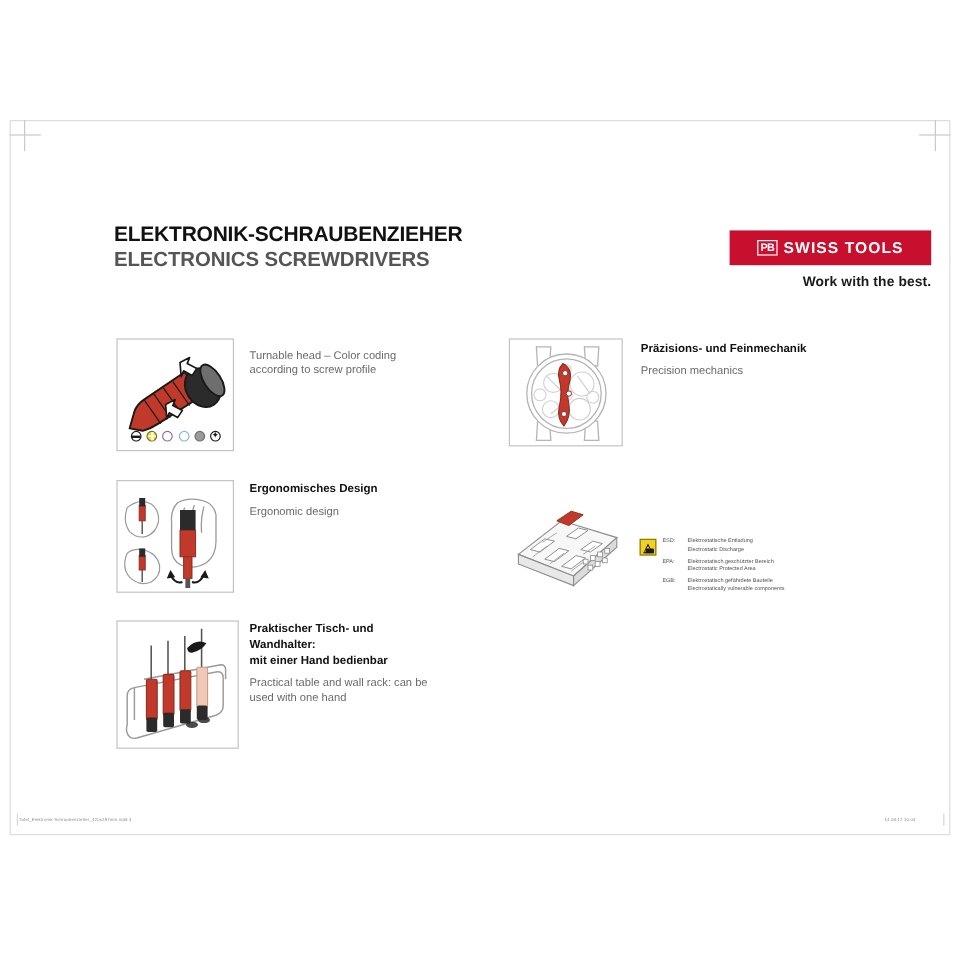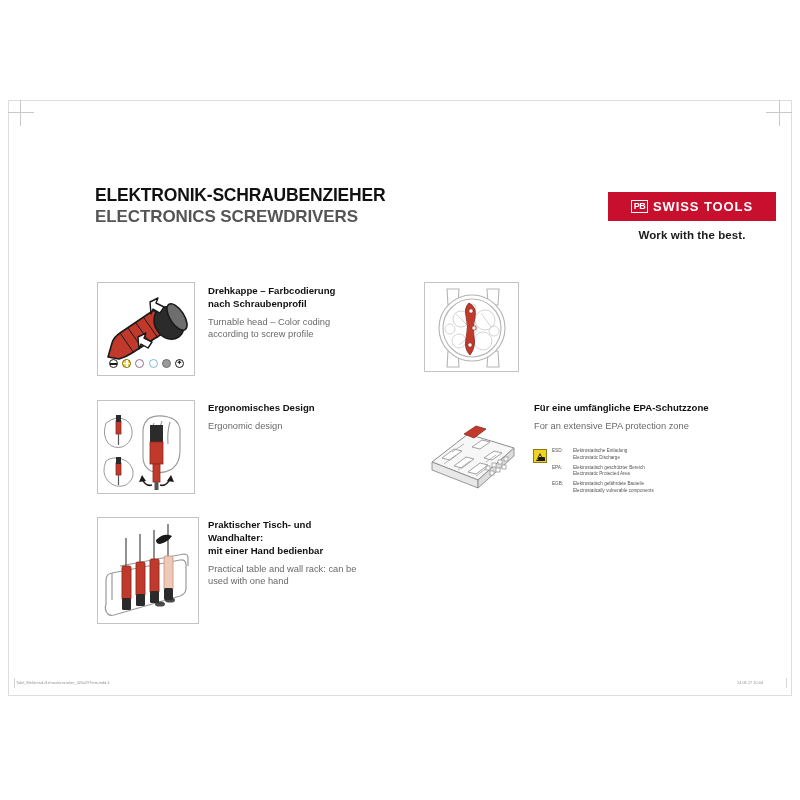--- a/index.html
+++ b/index.html
@@ -79,21 +79,21 @@
     color:#ffffff;
     font-size:13px;
     font-weight:bold;
     letter-spacing:0.9px;
     white-space:nowrap;
   }
   .tagline{
     position:absolute;
     left:608px;top:229px;
     width:168px;
-    text-align:center;
+    text-align:right;
     font-size:11.5px;
     font-weight:bold;
     color:#1a1a1a;
     letter-spacing:0.1px;
   }
   .thumb{
     position:absolute;
     border:1px solid #c3c3c3;
     background:#ffffff;
     box-sizing:border-box;
@@ -258,22 +258,20 @@
       </span>
       <span class="sw" style="background:#ffffff;border:1.5px solid #8d6e9b;"></span>
       <span class="sw" style="background:#ffffff;border:1.5px solid #7fb8d8;"></span>
       <span class="sw" style="background:#9a9a9a;border:1.4px solid #6e6e6e;"></span>
       <span class="sw" style="background:#ffffff;border:1.4px solid #1a1a1a;">
         <span style="position:absolute;left:0.4px;top:-1.2px;color:#1a1a1a;font-size:7.5px;line-height:7.5px;">✦</span>
       </span>
     </div>
   </div>
   <div class="ftext" style="left:208px;top:285px;width:150px;">
-    <p class="fde" style="white-space:pre-line;">Drehkappe – Farbcodierung
-nach Schraubenprofil</p>
     <p class="fen" style="white-space:pre-line;">Turnable head – Color coding
 according to screw profile</p>
   </div>
 
   <div class="thumb" style="left:424px;top:282px;width:95px;height:90px;">
     <svg viewBox="0 0 95 90" width="95" height="90">
       <g stroke="#b5b5b5" stroke-width="1.1" fill="#ffffff">
         <path d="M22 6 L34 6 L33 22 L23 22 Z"></path>
         <path d="M62 6 L74 6 L73 22 L63 22 Z"></path>
         <path d="M22 84 L34 84 L33 68 L23 68 Z"></path>
@@ -295,20 +293,24 @@
           <path d="M34 62 L46 52"></path>
       </g>
       <path d="M44 20 Q52 24 50 34 Q47 44 49 54 Q51 64 45 72 Q39 66 41 56 Q44 44 41 33 Q39 25 44 20 Z" fill="#c0392b" stroke="#8e2b20" stroke-width="0.9"></path>
       <g fill="#ffffff" stroke="#8e2b20" stroke-width="0.8">
         <circle cx="46" cy="28" r="2.2"></circle>
           <circle cx="49" cy="45" r="2.2"></circle>
           <circle cx="45" cy="62" r="2.2"></circle>
       </g>
     </svg>
   </div>
+  <div class="ftext" style="left:534px;top:285px;width:190px;">
+    <p class="fde">Präzisions- und Feinmechanik</p>
+    <p class="fen">Precision mechanics</p>
+  </div>
 
   <div class="thumb" style="left:97px;top:400px;width:98px;height:94px;">
     <svg viewBox="0 0 98 94" width="98" height="94">
       <g stroke="#9a9a9a" stroke-width="1" fill="#ffffff">
         <path d="M8 22 Q4 34 10 42 Q16 48 24 46 Q32 43 34 34 Q35 24 28 19 Q18 14 8 22 Z"></path>
         <path d="M8 60 Q3 72 10 80 Q18 88 28 84 Q36 79 35 70 Q33 61 24 58 Q14 55 8 60 Z"></path>
       </g>
       <g>
         <rect x="18" y="20" width="5" height="13" fill="#c0392b" stroke="#8e2b20" stroke-width="0.8"></rect>
         <rect x="18" y="14" width="5" height="7" fill="#2b2b2b"></rect>
@@ -367,24 +369,20 @@
       <g stroke="#8c8c8c" stroke-width="0.7" fill="#ffffff">
         <rect x="62" y="66" width="4" height="4"></rect>
           <rect x="68" y="63" width="4" height="4"></rect>
         <rect x="74" y="60" width="4" height="4"></rect>
           <rect x="80" y="57" width="4" height="4"></rect>
         <rect x="66" y="71" width="4" height="4"></rect>
           <rect x="72" y="68" width="4" height="4"></rect>
         <rect x="78" y="65" width="4" height="4"></rect>
       </g>
     </svg>
-  </div>
-  <div class="ftext" style="left:534px;top:402px;width:220px;">
-    <p class="fde">Für eine umfängliche EPA-Schutzzone</p>
-    <p class="fen">For an extensive EPA protection zone</p>
   </div>
 
   <div class="epa-legend">
     <span class="epa-icon">
       <span class="tri-line"></span>
       <span class="tri-in"></span>
       <span class="hand"></span>
     </span>
     <span class="epa-rows">
       <span class="epa-row">

